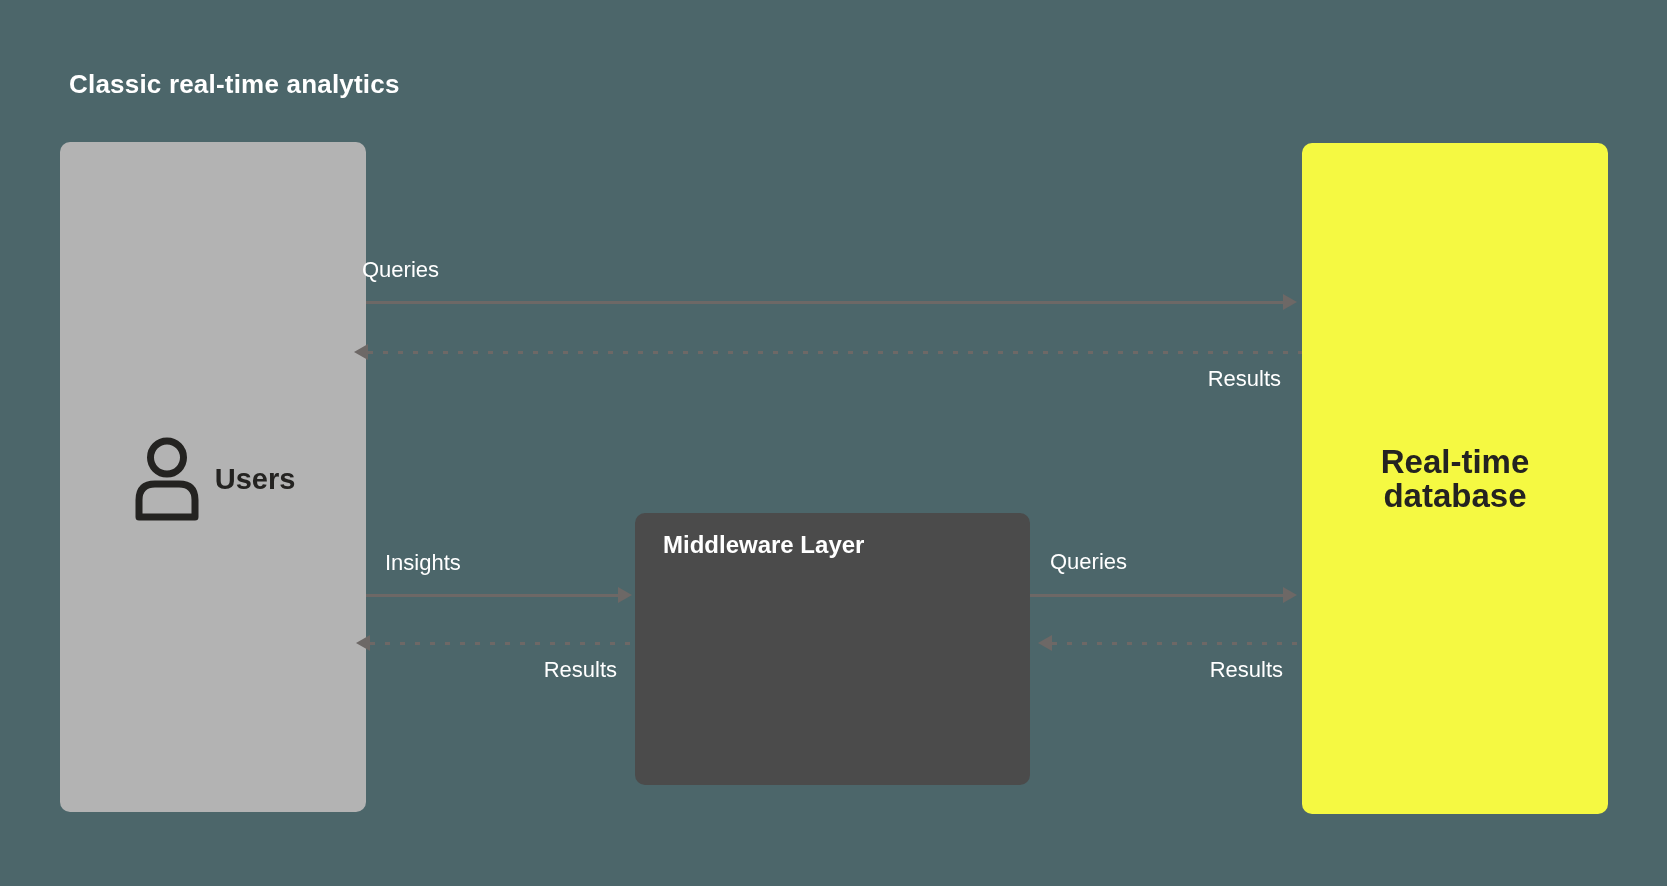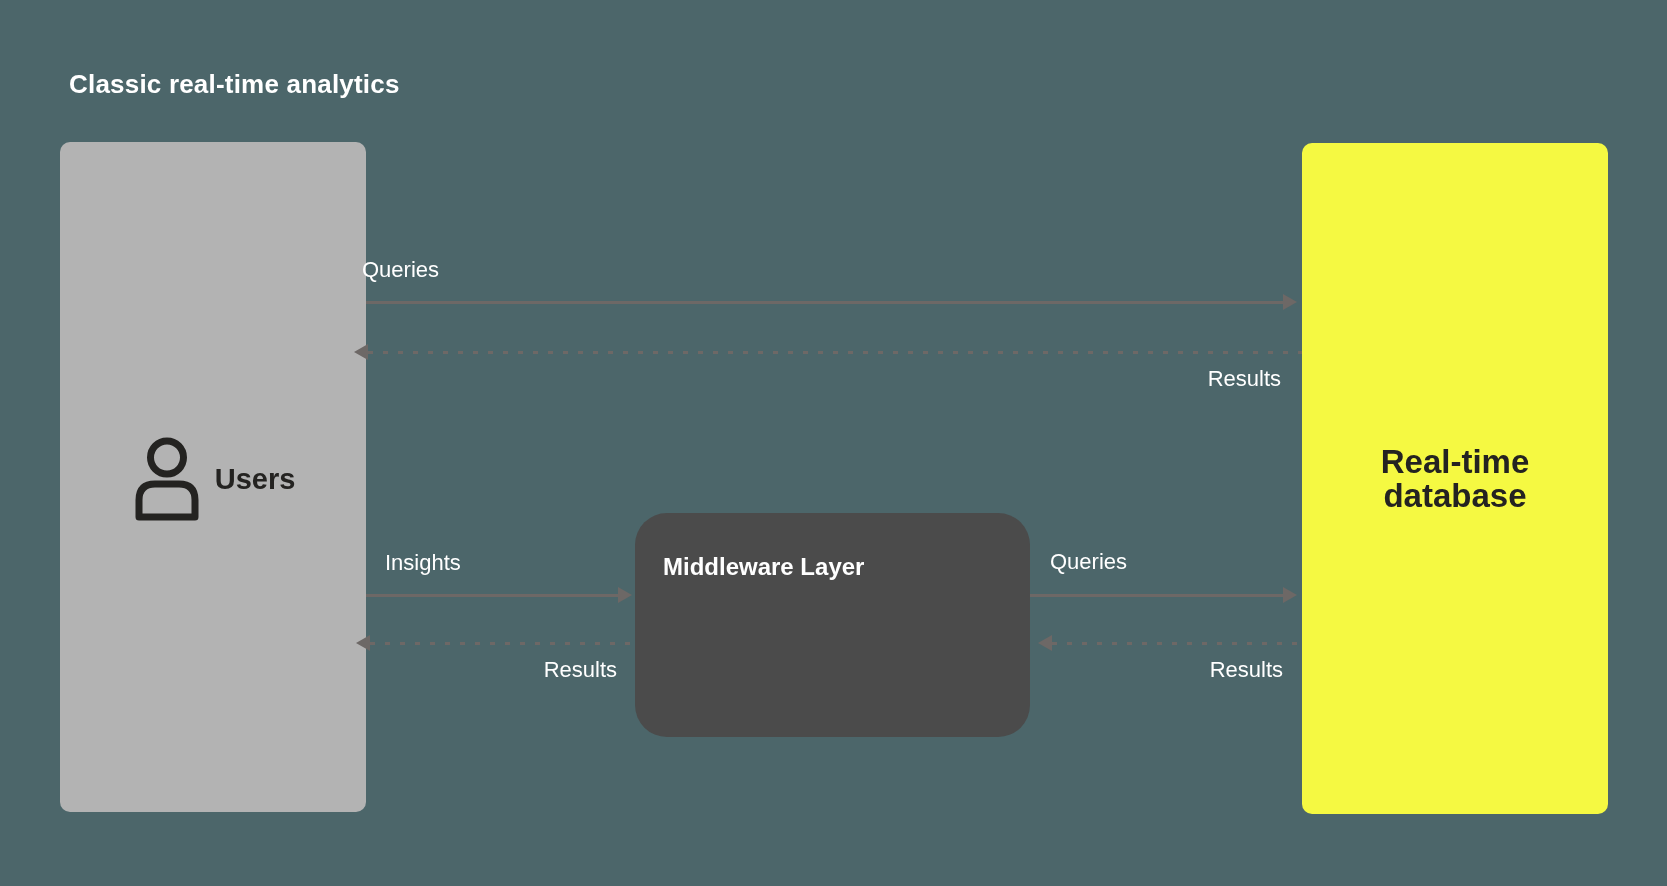--- a/index.html
+++ b/index.html
@@ -44,25 +44,24 @@
   }
   .users-inner{
     display:flex; flex-direction:row; align-items:center; gap:12px;
     transform:translateY(2px);
   }
   .user-icon{ color:var(--c-dark_text); display:block; }
   .users-label{
     font-size:29px; font-weight:700; color:var(--c-dark_text);
   }
   .node-middleware{
-    left:635px; top:513px; width:395px; height:224px;
+    left:635px; top:513px; width:395px; height:272px;
     background:var(--c-middleware_box);
     box-sizing:border-box;
-    padding:40px 28px;
-    border-radius:32px;
+    padding:18px 28px;
   }
   .mw-label{
     font-size:24px; font-weight:700; color:var(--c-label_text);
   }
   .node-database{
     left:1302px; top:143px; width:306px; height:671px;
     background:var(--c-database_box);
     display:flex; align-items:center; justify-content:center;
   }
   .db-label{

